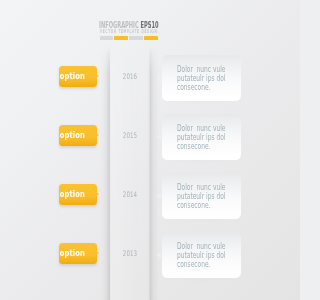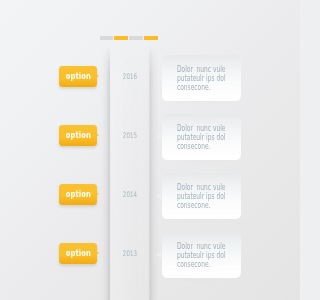--- a/index.html
+++ b/index.html
@@ -44,21 +44,21 @@
   .hdr .l2{position:absolute;left:1px;top:8.9px;white-space:nowrap;transform-origin:left top;transform:scaleX(0.685);
       font-size:5px;letter-spacing:1.0px;color:#b0b2b5;
       font-family:"DejaVu Sans Condensed","DejaVu Sans", sans-serif;}
   .bar{position:absolute;left:99.5px;top:35.8px;width:58.6px;height:4px;display:flex;gap:1px;}
   .bar span{flex:1;border-radius:0.5px;}
 
   
   .row{position:absolute;left:0;width:300px;height:44px;}
   .btn{position:absolute;left:59px;top:0;width:38px;height:21.5px;border-radius:3.5px;
        background:linear-gradient(to bottom,#fac130 0%,#f9bf2c 58%,#f2ab12 100%);
-       color:#fff;display:flex;align-items:center;justify-content:center;
+       color:#fff;display:flex;align-items:center;justify-content:flex-start;
        box-shadow:0 1.5px 2.5px rgba(150,140,110,0.25);}
   .btn span{font-family:"DejaVu Sans Condensed","DejaVu Sans",sans-serif;font-size:8px;font-weight:700;
        transform:scaleX(0.94);transform-origin:center;letter-spacing:0.1px;}
   .btn:after{content:"";position:absolute;right:-2.3px;top:9.2px;width:0;height:0;
        border-top:1.9px solid transparent;border-bottom:1.9px solid transparent;border-left:2.4px solid #f7ba26;}
   .year{position:absolute;left:104px;top:6.2px;width:52px;text-align:center;
        font-family:"DejaVu Sans Condensed","DejaVu Sans",sans-serif;font-size:7.6px;color:#a8b5ba;letter-spacing:0.1px;
        transform:scaleX(0.80);transform-origin:center top;}
   .bub{position:absolute;left:161.5px;top:-11px;width:79.5px;height:46.5px;border-radius:5.5px;
        background:linear-gradient(to bottom,#e7e8ea 0%,#ebecee 10%,#f1f2f4 28%,#f7f8f9 50%,#fbfbfc 64%,#fdfdfe 80%,#ffffff 92%,#ffffff 100%);
@@ -69,20 +69,24 @@
        border-top:3.2px solid transparent;border-bottom:3.2px solid transparent;border-right:5.4px solid #eeeff1;}
   .bub .tx{position:absolute;left:15px;top:10px;}
   .bub .tx div{white-space:pre;transform-origin:left top;transform:scaleX(0.82);
        font-family:"DejaVu Sans Condensed","DejaVu Sans",sans-serif;font-size:8px;line-height:9px;color:#9fb0b6;}
 </style>
 </head>
 <body>
 
 <div class="stage">
   <div class="ribbon"></div>
+  <div class="hdr">
+    <div class="l1"><span>INFOGRAPHIC</span> <b>EPS10</b></div>
+    <div class="l2">VECTOR TEMPLATE DESIGN</div>
+  </div>
   <div class="bar">
       <span style="background: rgb(217, 217, 219);"></span>
       <span style="background: rgb(253, 187, 37);"></span>
       <span style="background: rgb(217, 217, 219);"></span>
       <span style="background: rgb(253, 187, 37);"></span>
     </div>
 
   <div id="rows">
       <div class="row" style="top: 65.5px;">
         <div class="btn">

